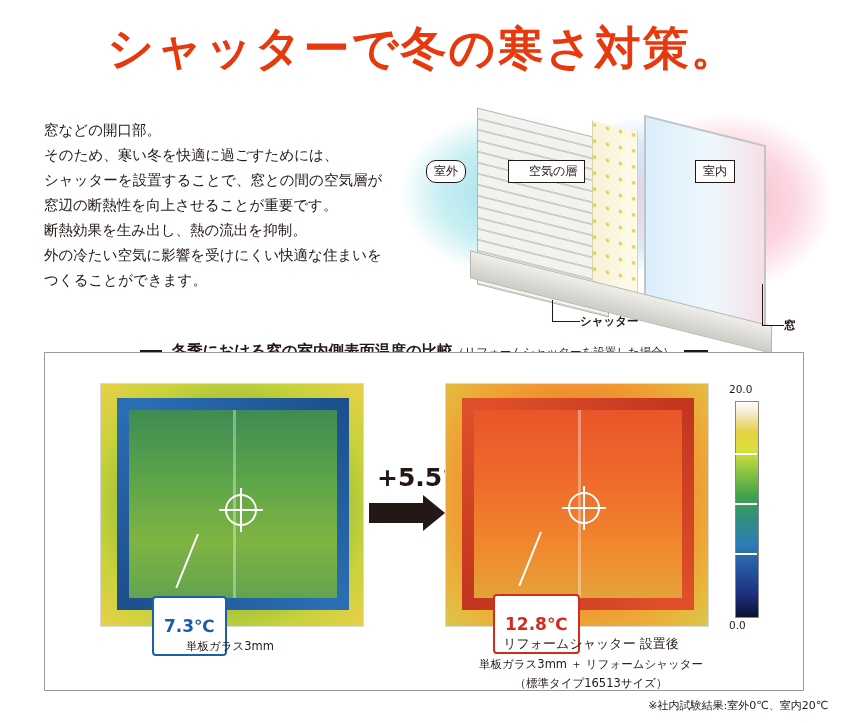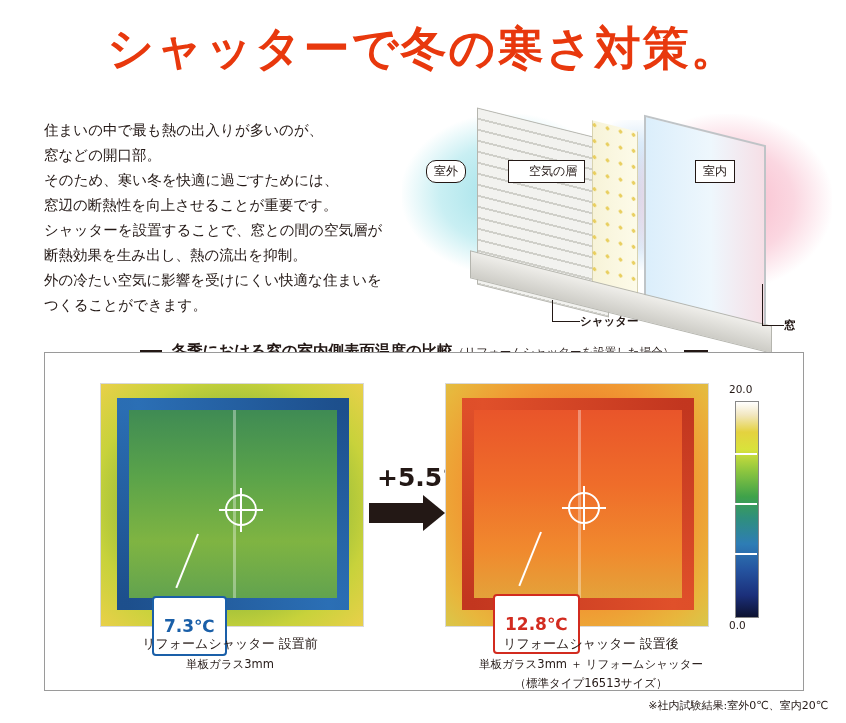--- a/index.html
+++ b/index.html
@@ -335,25 +335,24 @@
     font-family: "DejaVu Sans", sans-serif;
     color: #231815;
   }
 </style>
 </head>
 <body>
 
 <div class="title">シャッターで冬の寒さ対策。</div>
 
 <div class="intro">
-  <div>住まいの中で最も熱の出入りが多いのが、</div>
   <div>窓などの開口部。</div>
   <div>そのため、寒い冬を快適に過ごすためには、</div>
+  <div>シャッターを設置することで、窓との間の空気層が</div>
   <div>窓辺の断熱性を向上させることが重要です。</div>
-  <div>シャッターを設置することで、窓との間の空気層が</div>
   <div>断熱効果を生み出し、熱の流出を抑制。</div>
   <div>外の冷たい空気に影響を受けにくい快適な住まいを</div>
   <div>つくることができます。</div>
 </div>
 
 <div class="illus">
   <div class="glow-left"></div>
   <div class="glow-mid"></div>
   <div class="glow-right"></div>
 
@@ -410,21 +409,20 @@
   <div class="temp-box temp-after" style="left:448px; top:241px;">12.8℃</div>
 
   <div class="scale"></div>
   <div class="scale-tick" style="top:100px;"></div>
   <div class="scale-tick" style="top:150px;"></div>
   <div class="scale-tick" style="top:200px;"></div>
   <div class="scale-label" style="top:30px;">20.0</div>
   <div class="scale-label" style="top:266px;">0.0</div>
 
   <div class="caption" style="left:35px; top:282px; width:300px;">
-    <div class="cap-main">リフォームシャッター 設置前</div>
     <div class="cap-sub">単板ガラス3mm</div>
   </div>
 
   <div class="caption" style="left:396px; top:282px; width:300px;">
     <div class="cap-main">リフォームシャッター 設置後</div>
     <div class="cap-sub">単板ガラス3mm ＋ リフォームシャッター</div>
     <div class="cap-sub">（標準タイプ16513サイズ）</div>
   </div>
 </div>
 

